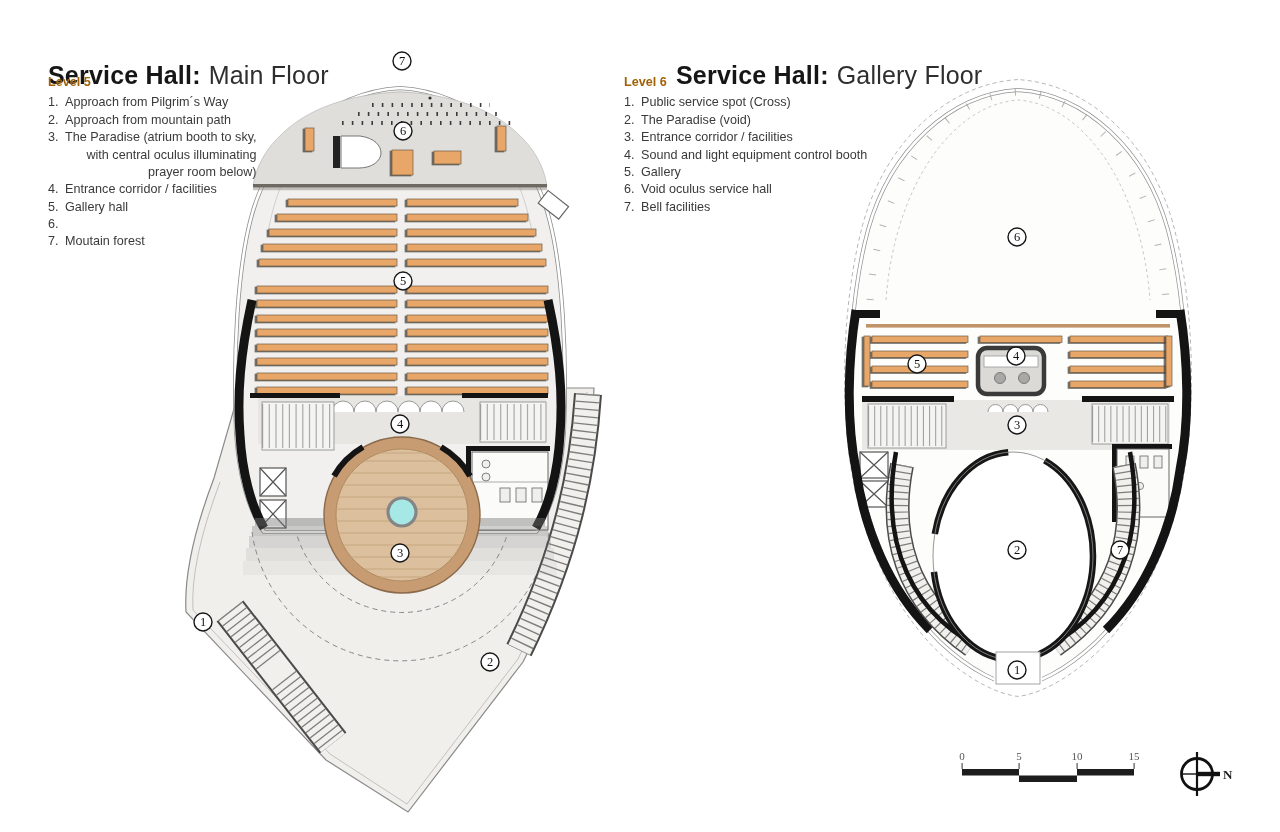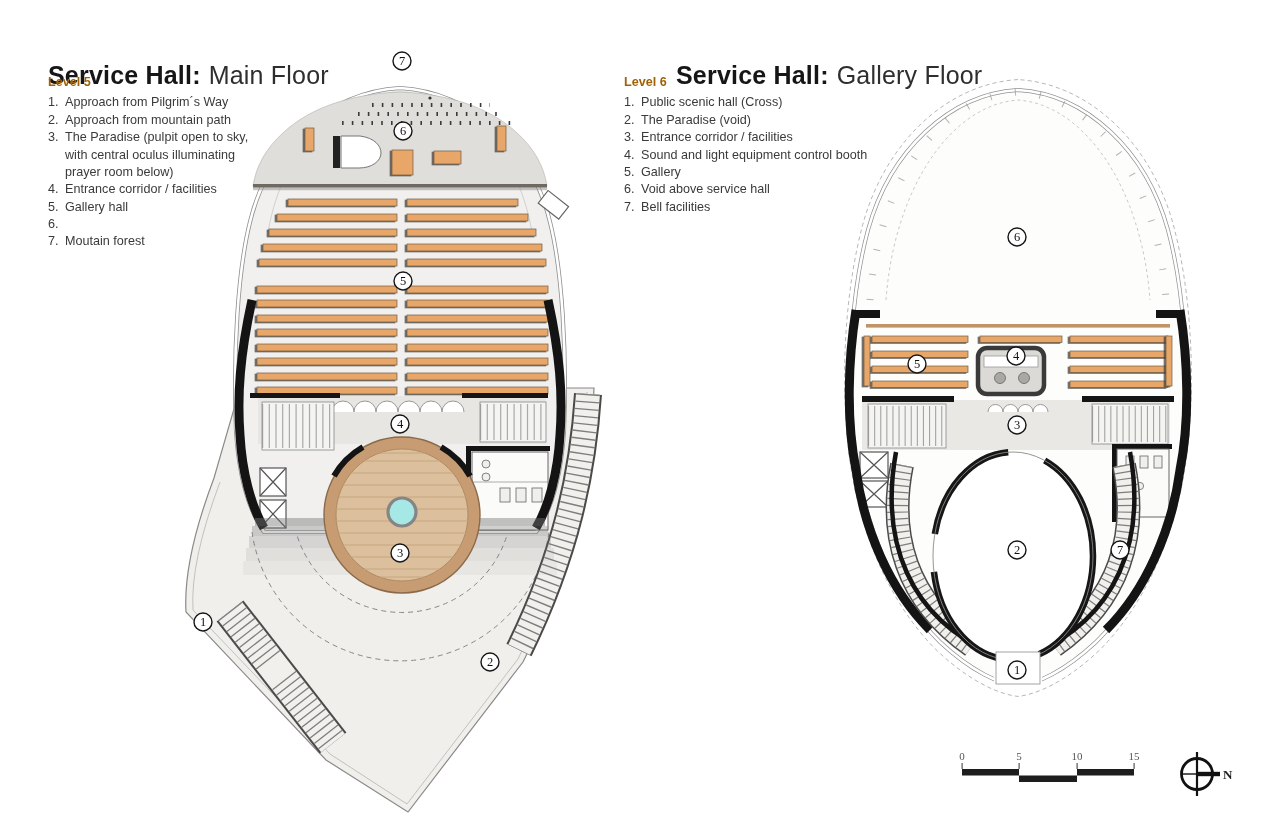--- a/index.html
+++ b/index.html
@@ -11,21 +11,21 @@
   .title .bold{font-weight:700;}
   .title .light{font-weight:400;color:#2e2e2e;margin-left:8px;}
   #title-main{left:48px;top:26px;}
   #title-gallery{left:676px;top:26px;}
   .legend{position:absolute;width:252px;font-size:12.6px;line-height:1.38;color:#3a3a3a;}
   #legend-main{left:48px;top:74px;}
   #legend-gallery{left:624px;top:74px;width:300px;}
   .legend .level{font-weight:700;color:#a16207;margin-bottom:3px;}
   .legend .item{display:flex;}
   .legend .num{flex:0 0 17px;}
-  .legend .txt{white-space:pre-line;}
+  .legend .txt{white-space:pre-line;text-align:right;}
   
   .shellA-l{fill:#F1F0EE;stroke:#8F8F8F;stroke-width:4.2;}
   .shellA-r{fill:#FDFDFC;stroke:#8F8F8F;stroke-width:4;}
   .shellB{fill:none;stroke:#fff;stroke-width:2.6;}
   .shellDash{fill:none;stroke:#B2B2B2;stroke-width:.9;stroke-dasharray:4 3;}
   .ticks{stroke:#9A9A9A;stroke-width:7;fill:none;stroke-dasharray:1 24;opacity:.75;}
   .pew{fill:#E8A768;stroke:#6F5C44;stroke-width:.7;
        filter:drop-shadow(-2px 1.6px 0 rgba(70,66,60,.75));}
   .wall{fill:#141414;}
   .warc{stroke:#141414;fill:none;}
@@ -384,21 +384,21 @@
   <div class="item">
         <span class="num">1.</span>
         <span class="txt">Approach from Pilgrim´s Way</span>
       </div>
   <div class="item">
         <span class="num">2.</span>
         <span class="txt">Approach from mountain path</span>
       </div>
   <div class="item">
         <span class="num">3.</span>
-        <span class="txt">The Paradise (pulpit open to sky,
+        <span class="txt">The Paradise (atrium booth to sky,
 with central oculus illuminating
 prayer room below)</span>
       </div>
   <div class="item">
         <span class="num">4.</span>
         <span class="txt">Entrance corridor / facilities</span>
       </div>
   <div class="item">
         <span class="num">5.</span>
         <span class="txt">Gallery hall</span>
@@ -409,41 +409,41 @@
   <div class="item">
         <span class="num">7.</span>
         <span class="txt">Moutain forest</span>
       </div>
 </div>
 
 <div class="legend" id="legend-gallery">
   <div class="level">Level 6</div>
   <div class="item">
         <span class="num">1.</span>
-        <span class="txt">Public scenic hall (Cross)</span>
+        <span class="txt">Public service spot (Cross)</span>
       </div>
   <div class="item">
         <span class="num">2.</span>
         <span class="txt">The Paradise (void)</span>
       </div>
   <div class="item">
         <span class="num">3.</span>
         <span class="txt">Entrance corridor / facilities</span>
       </div>
   <div class="item">
         <span class="num">4.</span>
         <span class="txt">Sound and light equipment control booth</span>
       </div>
   <div class="item">
         <span class="num">5.</span>
         <span class="txt">Gallery</span>
       </div>
   <div class="item">
         <span class="num">6.</span>
-        <span class="txt">Void above service hall</span>
+        <span class="txt">Void oculus service hall</span>
       </div>
   <div class="item">
         <span class="num">7.</span>
         <span class="txt">Bell facilities</span>
       </div>
 </div>
 
 </div>
 
 </body></html>

